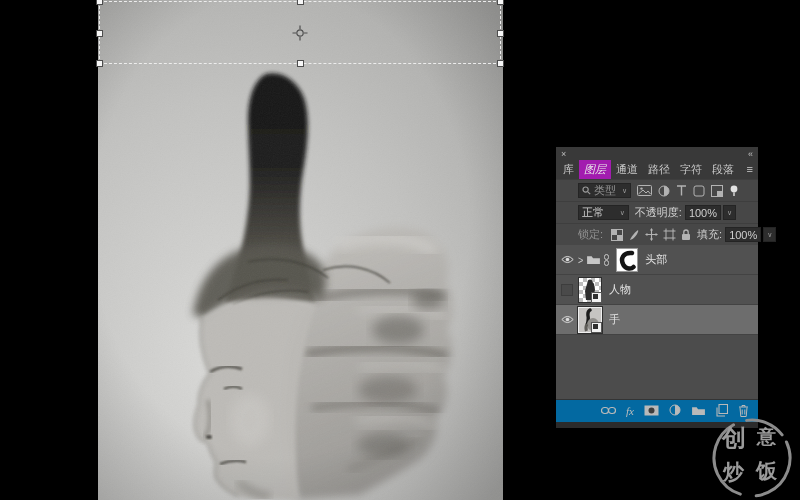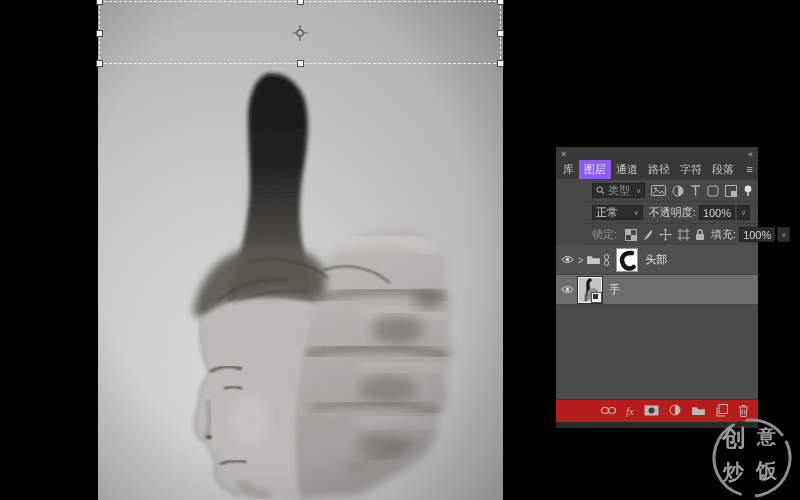--- a/index.html
+++ b/index.html
@@ -19,24 +19,24 @@
   .h.bl{left:-4px;bottom:-4px}.h.bm{left:calc(50% - 3px);bottom:-4px}.h.br{right:-4px;bottom:-4px}
   .refpoint{position:absolute;left:calc(50% - 8px);top:calc(50% - 8px);width:16px;height:16px;}
 
   
   .panel{position:absolute;left:556px;top:147px;width:202px;height:281px;background:#484848;
          display:flex;flex-direction:column;font-size:11px;color:#d6d6d6;box-sizing:border-box;}
   .titlebar{height:13px;background:#393939;display:flex;align-items:center;justify-content:space-between;
             padding:0 5px;font-size:9px;color:#bdbdbd;flex:0 0 auto;}
   .tabs{height:19px;background:#393939;display:flex;align-items:stretch;flex:0 0 auto;padding-left:2px;}
   .tab{line-height:19px;padding:0 5px;color:#c8c8c8;white-space:nowrap;font-size:11px;}
-  .tab.active{background:#8b5cf6;color:#e8e8e8;}
+  .tab.active{background:#a21caf;color:#e8e8e8;font-style:italic;}
   .tabs .menu{margin-left:auto;padding:0 5px;line-height:19px;color:#cfcfcf;font-size:11px;}
   .row{height:21px;background:#474747;border-top:1px solid #3e3e3e;display:flex;align-items:center;
-       padding:0 8px;flex:0 0 auto;margin-left:28px;}
+       padding:0 22px;flex:0 0 auto;}
   .well{background:#2d2d2d;border:1px solid #242424;height:15px;display:flex;align-items:center;
         box-sizing:border-box;padding:0 3px;color:#cfcfcf;}
   .chev{color:#9a9a9a;font-size:7px;margin-left:auto;padding-left:3px;}
   .chevbtn{width:15px;justify-content:center;margin-left:2px;}
   .chevbtn .chev{margin:0;padding:0;}
   .lbl{color:#cfcfcf;margin:0 3px 0 6px;white-space:nowrap;}
   .lbl.dim{color:#949494;margin-left:0;}
   .fltico{margin-left:6px;display:flex;align-items:center;}
   .lockico{margin-left:5px;display:flex;align-items:center;}
   .layers{flex:1 1 auto;background:#4c4c4c;display:flex;flex-direction:column;overflow:hidden;}
@@ -51,21 +51,21 @@
   .thumb.checker{background-color:#fff;border:1px solid #2e2e2e;
      background-image:linear-gradient(45deg,#bdbdbd 25%,transparent 25%,transparent 75%,#bdbdbd 75%),
                       linear-gradient(45deg,#bdbdbd 25%,transparent 25%,transparent 75%,#bdbdbd 75%);
      background-size:8px 8px;background-position:0 0,4px 4px;}
   .thumb.hand{background:#c6c4c2;border:1px solid #efefef;outline:1px solid #2e2e2e;}
   .thumb.white{background:#ffffff;border:1px solid #2e2e2e;}
   .badge{position:absolute;right:-1px;bottom:-1px;width:9px;height:9px;background:#f2f2f2;border:1px solid #555;}
   .badge::after{content:"";display:block;width:5px;height:5px;margin:1px;background:#2f2f2f;}
   .lname{color:#e2e2e2;font-size:11px;white-space:nowrap;}
   .rowlock{margin-left:auto;margin-right:9px;display:flex;align-items:center;}
-  .footer{height:22px;background:#b91c1c;border-top:1px solid #343434;display:flex;align-items:center;
+  .footer{height:22px;background:#0369a1;border-top:1px solid #343434;display:flex;align-items:center;
           justify-content:flex-end;gap:10px;padding-right:9px;flex:0 0 auto;}
   .fx{color:#bdbdbd;font-style:italic;font-size:11px;font-family:"Liberation Serif","DejaVu Serif",serif;}
   .strip{height:6px;background:#2b2b2b;flex:0 0 auto;}
   .grp-ico{display:flex;align-items:center;margin-right:2px;}
 
   
   .wm{position:absolute;left:710px;top:416px;width:84px;height:84px;color:#9b9b9b;}
   .wm svg{position:absolute;left:0;top:0;}
   .wm span{position:absolute;font-weight:bold;line-height:1;}
   .wm .c1{left:12px;top:10px;font-size:24px;}
@@ -328,20 +328,33 @@
             </svg>
         </span>
         <div class="thumb mask">
           <svg width="20" height="22" viewBox="0 0 20 22">
               <path d="M15,4 C6,3 3,10 6.5,16 C9,20 14,20.5 16.5,18" fill="none" stroke="#141414" stroke-width="4.5" stroke-linecap="round"></path>
             </svg>
         </div>
         <span class="lname">头部</span>
       </div>
 
+      <div class="lrow">
+        <span class="eyewell">
+          <span class="eyeempty"></span>
+        </span>
+        <div class="thumb checker">
+          <svg width="22" height="24" viewBox="0 0 22 24">
+              <path d="M8,6 C9,3 14,3 15,6 L16,12 L14,22 L7,22 L6,13 Z" fill="#2c2c2c"></path>
+              <circle cx="11" cy="4" r="2.5" fill="#2c2c2c"></circle>
+            </svg>
+          <span class="badge"></span>
+        </div>
+        <span class="lname">人物</span>
+      </div>
 
       <div class="lrow selected">
         <span class="eyewell">
           <svg width="13" height="9" viewBox="0 0 16 10">
               <path d="M1,5 Q8,-2.5 15,5 Q8,12.5 1,5 Z" fill="none" stroke="#dddddd" stroke-width="1.2"></path>
               <circle cx="8" cy="5" r="2.2" fill="#dddddd"></circle>
             </svg>
         </span>
         <div class="thumb hand">
           <svg width="22" height="24" viewBox="0 0 22 24">

